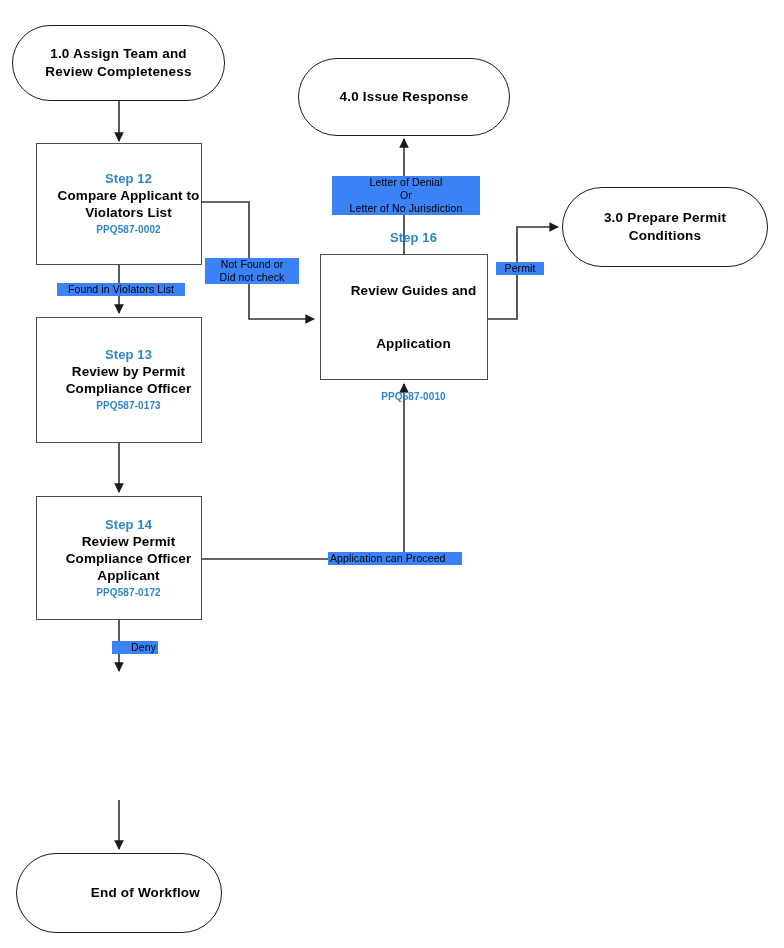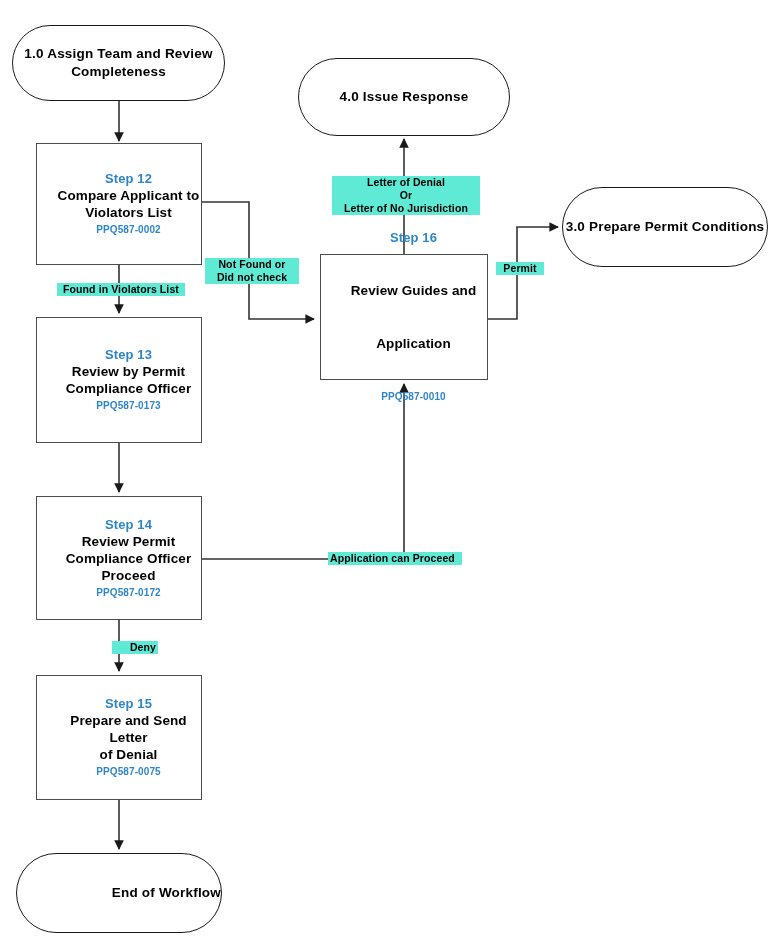--- a/index.html
+++ b/index.html
@@ -64,31 +64,31 @@
     line-height: 17px;
     letter-spacing: 0.1px;
     text-align: right;
   }
   .term-label {
     color: #000000;
     font-weight: bold;
     font-size: 13.5px;
     line-height: 18px;
     letter-spacing: 0.2px;
-    padding: 0 0;
+    padding: 0 21px;
   }
   .edge-label {
     position: absolute;
     color: #000000;
-    font-weight: bold;
+    font-weight: normal;
     font-size: 10.5px;
     line-height: 13px;
     letter-spacing: 0.1px;
     text-align: center;
-    background: #5eead4;
+    background: #3b82f6;
     white-space: pre;
     padding: 0 2px;
   }
 </style>
 </head>
 <body>
 
 <div id="canvas">
 
   <svg id="wires" viewBox="0 0 784 948">
@@ -142,30 +142,24 @@
     <span class="line-step">Step 13</span>
     <span class="line-title">Review by Permit</span>
     <span class="line-title">Compliance Officer</span>
     <span class="line-code">PPQ587-0173</span>
   </div>
 
   <div class="node proc" style="left:36px; top:496px; width:166px; height:124px;">
     <span class="line-step">Step 14</span>
     <span class="line-title">Review Permit</span>
     <span class="line-title">Compliance Officer</span>
-    <span class="line-title">Proceed</span>
+    <span class="line-title">Applicant</span>
     <span class="line-code">PPQ587-0172</span>
   </div>
 
-  <div class="node proc" style="left:36px; top:675px; width:166px; height:125px;">
-    <span class="line-step">Step 15</span>
-    <span class="line-title">Prepare and Send Letter</span>
-    <span class="line-title">of Denial</span>
-    <span class="line-code">PPQ587-0075</span>
-  </div>
 
   <div class="node proc" style="left:320px; top:254px; width:168px; height:126px;gap:36px;">
     <span class="line-step">Step 16</span>
     <span class="line-title">Review Guides and</span>
     <span class="line-title">Application</span>
     <span class="line-code">PPQ587-0010</span>
   </div>
 
   <div class="node term" style="left:16px; top:853px; width:206px; height:80px;align-items:flex-end;">
     <span class="term-label">End of Workflow</span>

